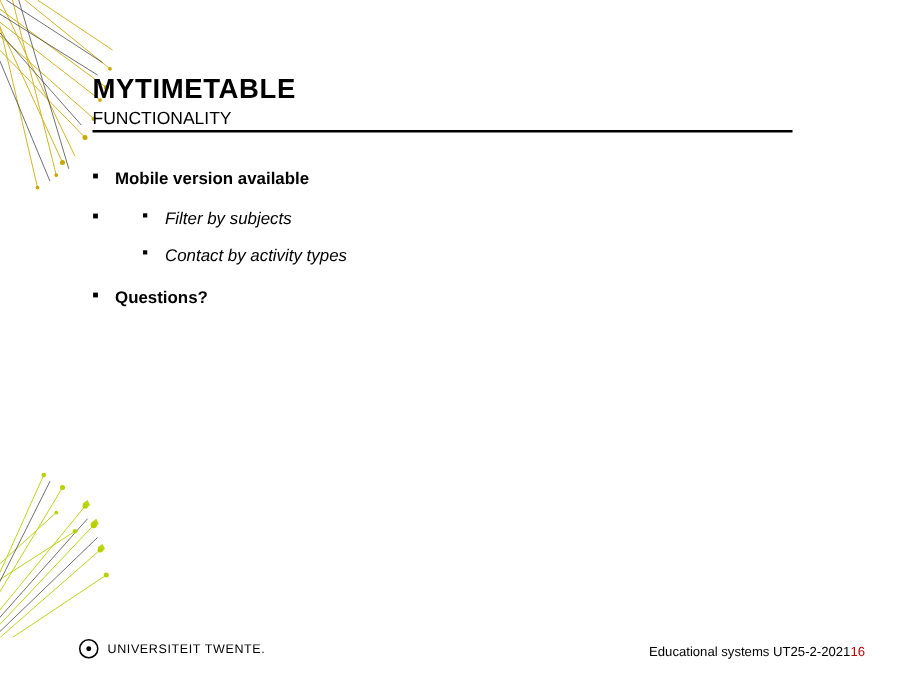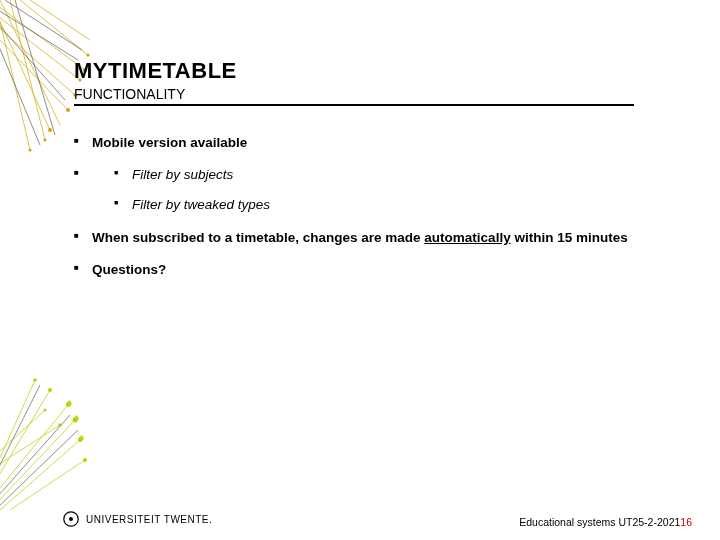--- a/index.html
+++ b/index.html
@@ -185,25 +185,22 @@
 
 <div class="content">
   <div class="title">MYTIMETABLE</div>
   <div class="subtitle">FUNCTIONALITY</div>
 
   <ul class="main">
     <li>Mobile version available</li>
     <li>
       <ul class="sub">
         <li>Filter by subjects</li>
-        <li>Filter by tweaked types</li>
+        <li>Contact by activity types</li>
       </ul>
-    </li>
-    <li>
-      <span class="nw" style="font-weight:bold"><span>When subscribed to a timetable, changes are made </span><span style="text-decoration:underline">automatically</span><span> within 15 minutes</span></span>
     </li>
     <li>
       <span>Questions?</span>
     </li>
   </ul>
 </div>
 
 <div class="logo">
   <svg class="logo-mark" viewBox="0 0 20 20">
     <circle cx="10" cy="10" r="8" fill="none" stroke="#000" stroke-width="1.4"></circle>

